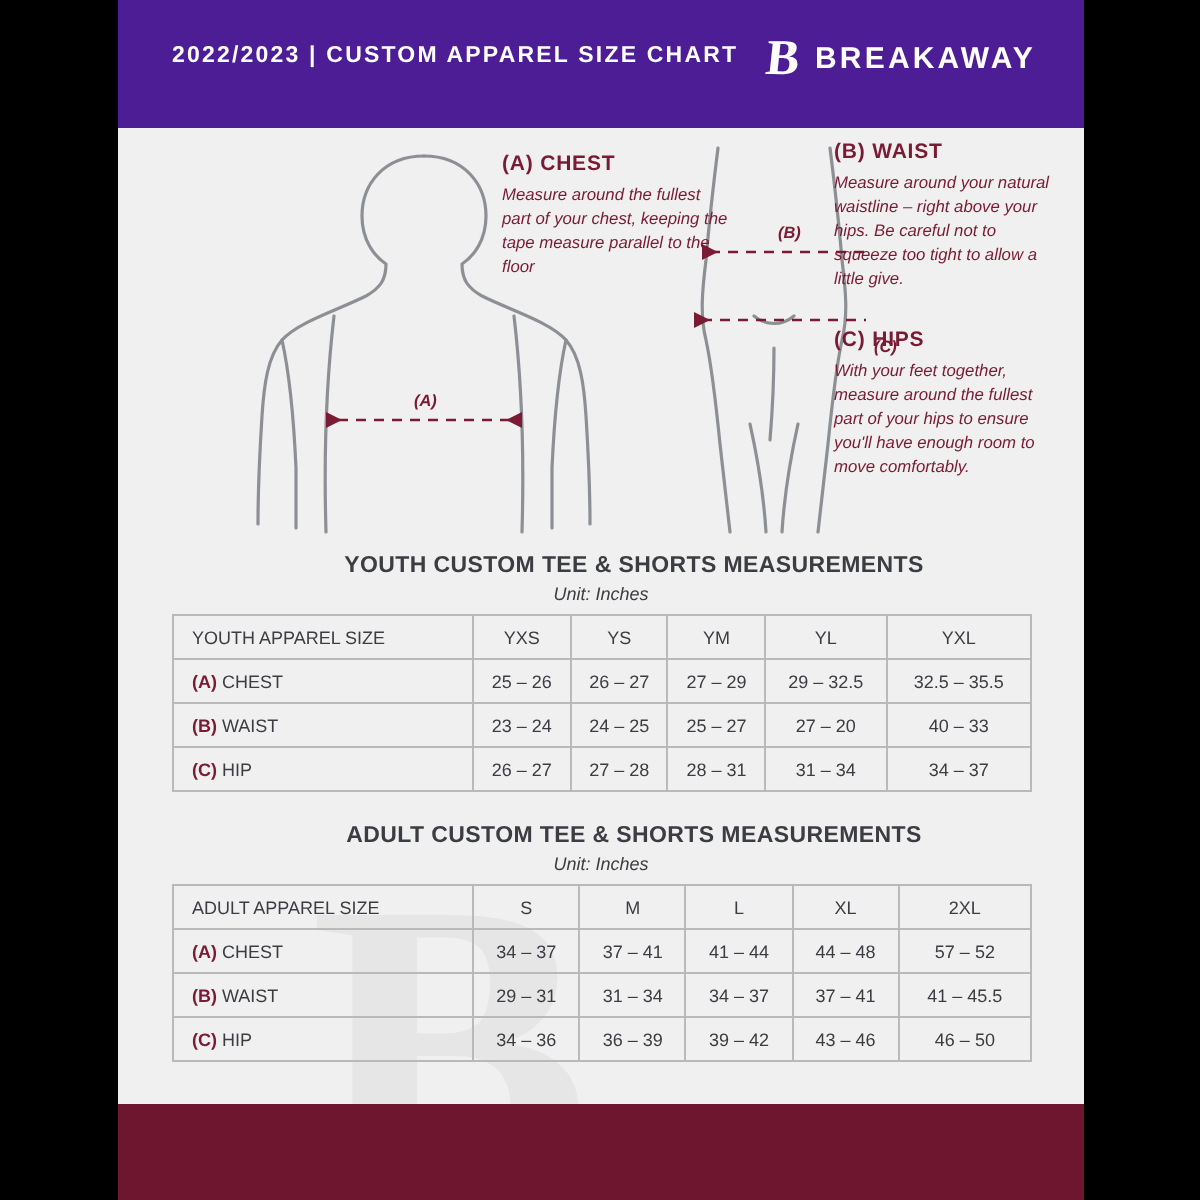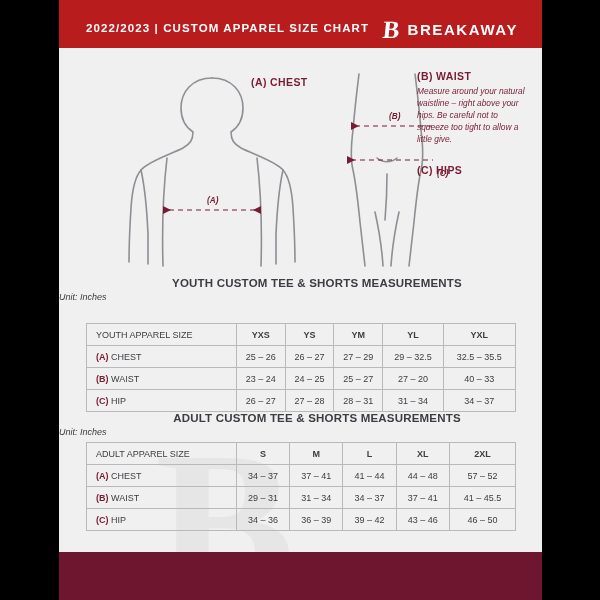--- a/index.html
+++ b/index.html
@@ -32,22 +32,22 @@
     font-weight: bold;
     color: #e6e6e6;
     line-height: 1;
     user-select: none;
   }
   .header {
     position: absolute;
     left: 0;
     top: 0;
     width: 483px;
-    height: 48px;
-    background: #b91c1c;
+    height: 64px;
+    background: #4c1d95;
     color: #ffffff;
   }
   .header-title {
     position: absolute;
     left: 27px;
     top: 22px;
     font-size: 11.5px;
     font-weight: bold;
     letter-spacing: 1.1px;
     white-space: nowrap;
@@ -126,20 +126,21 @@
     width: 516px;
     text-align: center;
     font-size: 11.5px;
     font-weight: bold;
     color: #3b3d42;
     letter-spacing: 0.2px;
   }
   .section-sub {
     position: absolute;
     width: 483px;
+    text-align: center;
     font-size: 9px;
     font-style: italic;
     color: #3b3d42;
   }
   table.sizes {
     position: absolute;
     left: 27px;
     width: 430px;
     border-collapse: collapse;
     background: transparent;
@@ -152,32 +153,32 @@
     text-align: center;
     padding: 0;
   }
   table.sizes th.rowhead, table.sizes td.rowhead {
     text-align: left;
     padding-left: 9px;
     width: 140px;
     font-weight: normal;
   }
   table.sizes th {
-    font-weight: bold;
+    font-weight: normal;
     font-size: 9px;
   }
   table.sizes th.rowhead {
     font-weight: normal;
     font-size: 9px;
   }
   .lbl {
     color: #7a1b33;
     font-weight: bold;
   }
-  #youth-table { top: 307px; margin-top: 16px; }
+  #youth-table { top: 307px; }
   #adult-table { top: 442px; }
   #youth-title { top: 277px; }
   #youth-sub   { top: 292px; }
   #adult-title { top: 412px; }
   #adult-sub   { top: 427px; }
 </style>
 </head>
 <body>
 
 <div class="page">
@@ -226,27 +227,29 @@
       <g stroke="#7a1b33" stroke-width="1.2" stroke-dasharray="5 4">
         <line x1="296" y1="64" x2="374" y2="64"></line>
         <line x1="292" y1="98" x2="374" y2="98"></line>
       </g>
       <path d="M292 60 L300 64 L292 68 Z" fill="#7a1b33"></path>
       <path d="M288 94 L296 98 L288 102 Z" fill="#7a1b33"></path>
     </svg>
 
     <div class="callout c-chest">
       <h3>(A) CHEST</h3>
+      <p>Measure around the fullest part of your chest, keeping the tape measure parallel to the floor</p>
     </div>
     <div class="callout c-waist">
       <h3>(B) WAIST</h3>
       <p>Measure around your natural waistline – right above your hips. Be careful not to squeeze too tight to allow a little give.</p>
     </div>
     <div class="callout c-hips">
       <h3>(C) HIPS</h3>
+      <p>With your feet together, measure around the fullest part of your hips to ensure you'll have enough room to move comfortably.</p>
     </div>
 
     <div class="marker" style="left:148px; top:134px;">(A)</div>
     <div class="marker" style="left:330px; top:50px;">(B)</div>
     <div class="marker" style="left:378px; top:107px;">(C)</div>
   </div>
 
   <div class="section-title" id="youth-title">YOUTH CUSTOM TEE &amp; SHORTS MEASUREMENTS</div>
   <div class="section-sub" id="youth-sub">Unit: Inches</div>
   <table class="sizes" id="youth-table">

